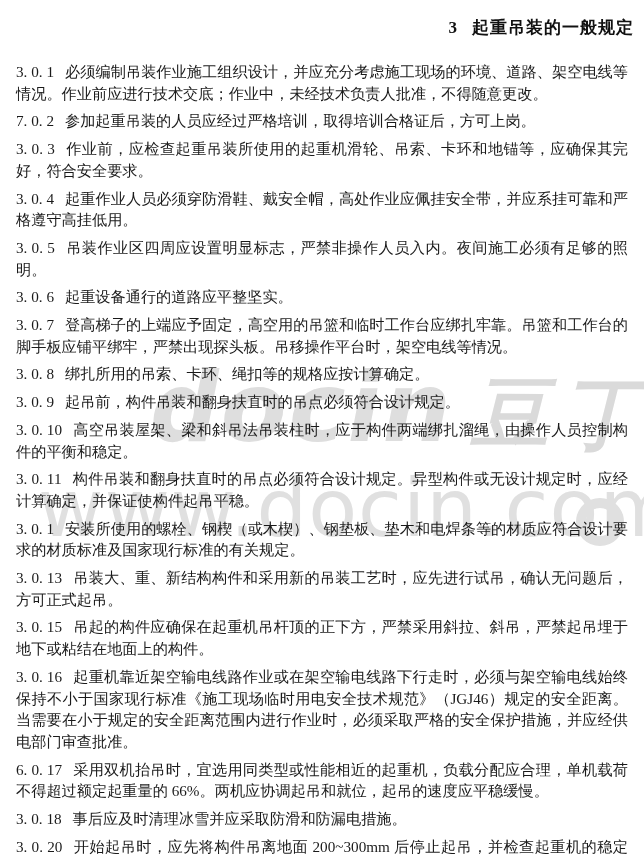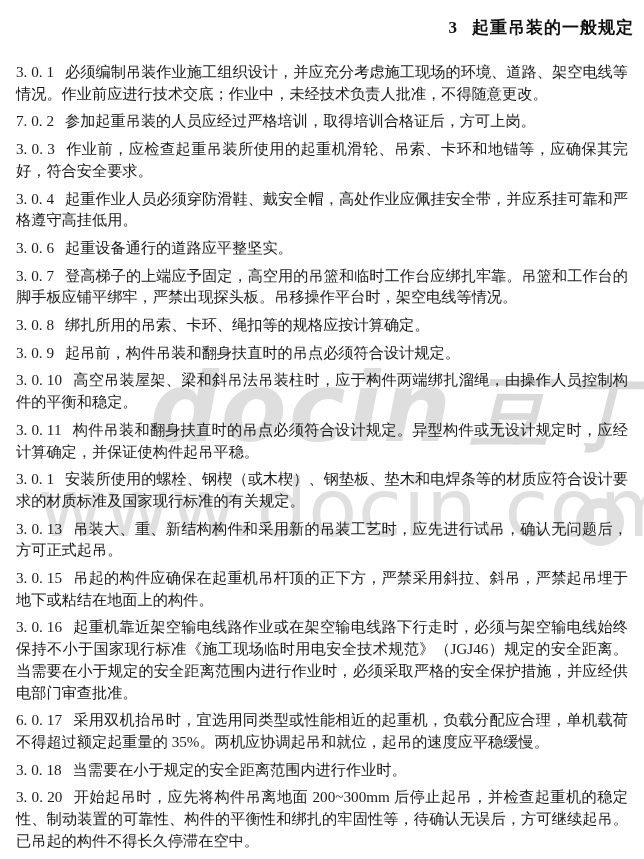--- a/index.html
+++ b/index.html
@@ -113,20 +113,21 @@
 
   <div class="content" id="items-container">
   <p class="item"><span class="num">3. 0. 1</span><span class="txt">必须编制吊装作业施工组织设计，并应充分考虑施工现场的环境、道路、架空电线等情况。作业前应进行技术交底；作业中，未经技术负责人批准，不得随意更改。</span></p>
 
   <p class="item"><span class="num">7. 0. 2</span><span class="txt">参加起重吊装的人员应经过严格培训，取得培训合格证后，方可上岗。</span></p>
 
   <p class="item"><span class="num">3. 0. 3</span><span class="txt">作业前，应检查起重吊装所使用的起重机滑轮、吊索、卡环和地锚等，应确保其完好，符合安全要求。</span></p>
 
   <p class="item"><span class="num">3. 0. 4</span><span class="txt">起重作业人员必须穿防滑鞋、戴安全帽，高处作业应佩挂安全带，并应系挂可靠和严格遵守高挂低用。</span></p>
 
+  <p class="item"><span class="num">3. 0. 5</span><span class="txt">吊装作业区四周应设置明显标志，严禁非操作人员入内。夜间施工必须有足够的照明。</span></p>
 
   <p class="item"><span class="num">3. 0. 6</span><span class="txt">起重设备通行的道路应平整坚实。</span></p>
 
   <p class="item"><span class="num">3. 0. 7</span><span class="txt">登高梯子的上端应予固定，高空用的吊篮和临时工作台应绑扎牢靠。吊篮和工作台的脚手板应铺平绑牢，严禁出现探头板。吊移操作平台时，架空电线等情况。</span></p>
 
   <p class="item"><span class="num">3. 0. 8</span><span class="txt">绑扎所用的吊索、卡环、绳扣等的规格应按计算确定。</span></p>
 
   <p class="item"><span class="num">3. 0. 9</span><span class="txt">起吊前，构件吊装和翻身扶直时的吊点必须符合设计规定。</span></p>
 
   <p class="item"><span class="num">3. 0. 10</span><span class="txt">高空吊装屋架、梁和斜吊法吊装柱时，应于构件两端绑扎溜绳，由操作人员控制构件的平衡和稳定。</span></p>
@@ -135,22 +136,22 @@
 
   <p class="item"><span class="num">3. 0. 1</span><span class="txt">安装所使用的螺栓、钢楔（或木楔）、钢垫板、垫木和电焊条等的材质应符合设计要求的材质标准及国家现行标准的有关规定。</span></p>
 
   <p class="item"><span class="num">3. 0. 13</span><span class="txt">吊装大、重、新结构构件和采用新的吊装工艺时，应先进行试吊，确认无问题后，方可正式起吊。</span></p>
 
 
   <p class="item"><span class="num">3. 0. 15</span><span class="txt">吊起的构件应确保在起重机吊杆顶的正下方，严禁采用斜拉、斜吊，严禁起吊埋于地下或粘结在地面上的构件。</span></p>
 
   <p class="item"><span class="num">3. 0. 16</span><span class="txt">起重机靠近架空输电线路作业或在架空输电线路下行走时，必须与架空输电线始终保持不小于国家现行标准《施工现场临时用电安全技术规范》（JGJ46）规定的安全距离。当需要在小于规定的安全距离范围内进行作业时，必须采取严格的安全保护措施，并应经供电部门审查批准。</span></p>
 
-  <p class="item"><span class="num">6. 0. 17</span><span class="txt">采用双机抬吊时，宜选用同类型或性能相近的起重机，负载分配应合理，单机载荷不得超过额定起重量的 35%。两机应协调起吊和就位，起吊的速度应平稳缓慢。</span></p>
+  <p class="item"><span class="num">6. 0. 17</span><span class="txt">采用双机抬吊时，宜选用同类型或性能相近的起重机，负载分配应合理，单机载荷不得超过额定起重量的 66%。两机应协调起吊和就位，起吊的速度应平稳缓慢。</span></p>
 
-  <p class="item"><span class="num">3. 0. 18</span><span class="txt">当需要在小于规定的安全距离范围内进行作业时。</span></p>
+  <p class="item"><span class="num">3. 0. 18</span><span class="txt">事后应及时清理冰雪并应采取防滑和防漏电措施。</span></p>
 
 
   <p class="item"><span class="num">3. 0. 20</span><span class="txt">开始起吊时，应先将构件吊离地面 200~300mm 后停止起吊，并检查起重机的稳定性、制动装置的可靠性、构件的平衡性和绑扎的牢固性等，待确认无误后，方可继续起吊。已吊起的构件不得长久停滞在空中。</span></p>
 
 </div>
 
 </div>
 
 </body></html>

